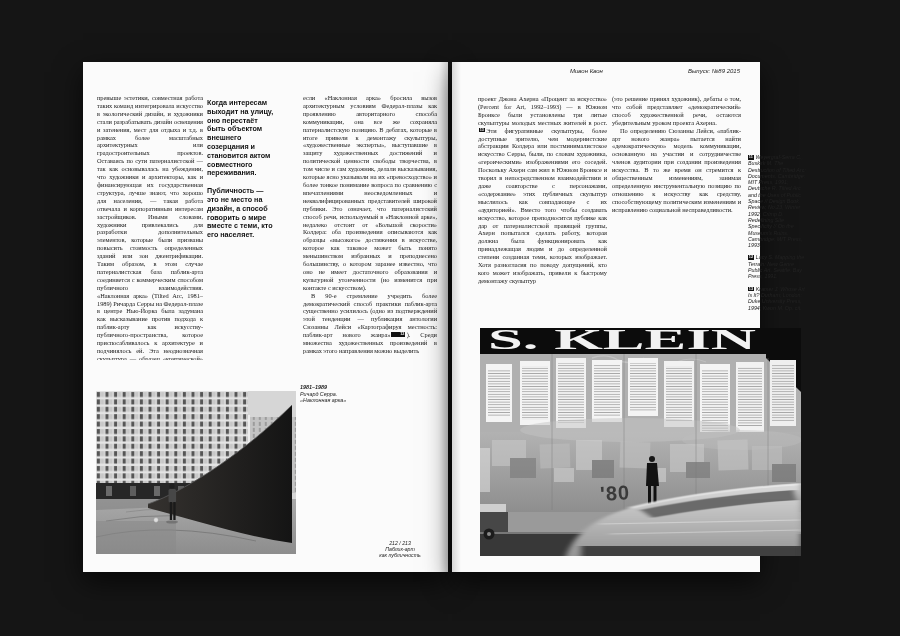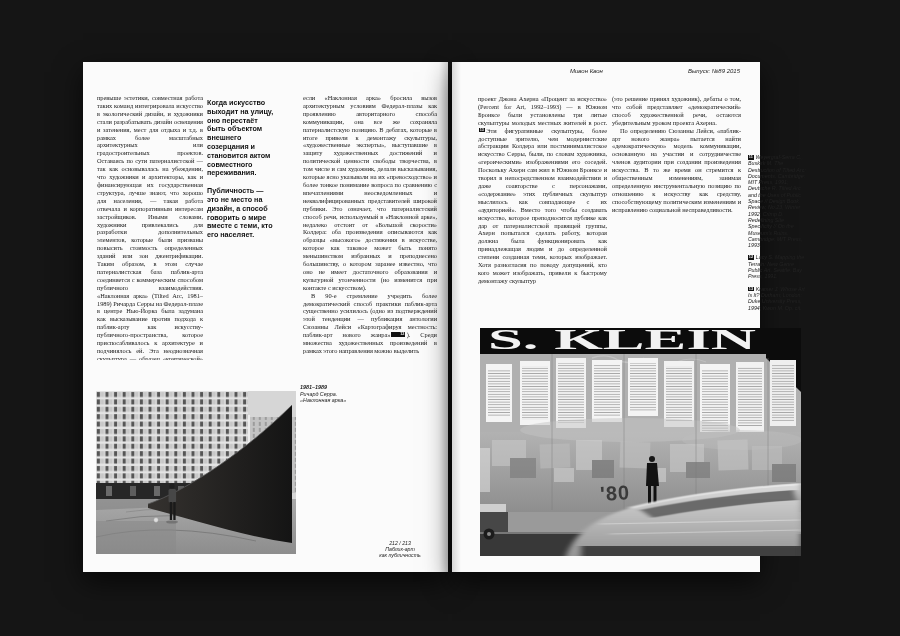--- a/index.html
+++ b/index.html
@@ -61,21 +61,21 @@
 
 <div class="spread">
 
   <section class="page page-left">
 
     <div class="abs col l-col1">
       <p><span>превыше эстетики, совместная работа таких команд интегрировала искусство в экологический дизайн, и художники стали разрабатывать дизайн освещения и затенения, мест для отдыха и т.д. в рамках более масштабных архитектурных или градостроительных проектов. Оставаясь по сути патерналистской — так как основывалась на убеждении, что художники и архитекторы, как и финансирующая их государственная структура, лучше знают, что хорошо для населения, — такая работа отвечала и корпоративным интересам застройщиков. Иными словами, художники привлекались для разработки дополнительных элементов, которые были призваны повысить стоимость определенных зданий или зон джентрификации. Таким образом, в этом случае патерналистская база паблик-арта соединяется с коммерческим способом публичного взаимодействия. «Наклонная арка» (Tilted Arc, 1981–1989) Ричарда Серры на Федерал-плазе в центре Нью-Йорка была задумана как высказывание против подхода к паблик-арту как искусству-публичного-пространства, которое приспосабливалось к архитектуре и подчинялось ей. Эта неоднозначная скульптура — образец «критической» или «политической» ориентированности — демонстрировала лицемерие «общественной» площади как целостного и унифицированного общественного места, отвергая мандат на утилитарный или функционалистский паблик-арт при помощи навязчивого и «бесполезного» объекта.</span></p>
     </div>
 
     <div class="abs l-quote">
-      <p>Когда искусство выходит на улицу, оно перестаёт быть объектом внешнего созерцания и становится актом совместного переживания.</p>
+      <p>Когда интересам выходит на улицу, оно перестаёт быть объектом внешнего созерцания и становится актом совместного переживания.</p>
       <p>Публичность — это не место на дизайн, а способ говорить о мире вместе с теми, кто его населяет.</p>
     </div>
 
     <div class="abs col l-col3">
       <p>если «Наклонная арка» бросила вызов архитектурным условиям Федерал-плазы как проявлению авторитарного способа коммуникации, она все же сохраняла патерналистскую позицию. В дебатах, которые в итоге привели к демонтажу скульптуры, «художественные эксперты», выступавшие в защиту художественных достижений и политической ценности свободы творчества, в том числе и сам художник, делали высказывания, которые ясно указывали на их «превосходство» и более тонкое понимание вопроса по сравнению с впечатлениями неосведомленных и неквалифицированных представителей широкой публики. Это означает, что патерналистский способ речи, используемый в «Наклонной арке», недалеко отстоит от «Большой скорости» Колдера: оба произведения описываются как образцы «высокого» достижения в искусстве, которое как таковое может быть понято меньшинством избранных и преподнесено большинству, о котором заранее известно, что оно не имеет достаточного образования и культурной утонченности (но изменится при контакте с искусством).</p>
       <p class="indent"><span>В 90-е стремление учредить более демократический способ практики паблик-арта существенно усилилось (одно из подтверждений этой тенденции — публикация антологии Сюзанны Лейси «Картографируя местность: паблик-арт нового жанра»</span><span class="fn">12</span><span>). Среди множества художественных произведений в рамках этого направления можно выделить</span></p>
     </div>
 
     <div class="abs l-caption">
       <div class="years">1981–1989</div>

